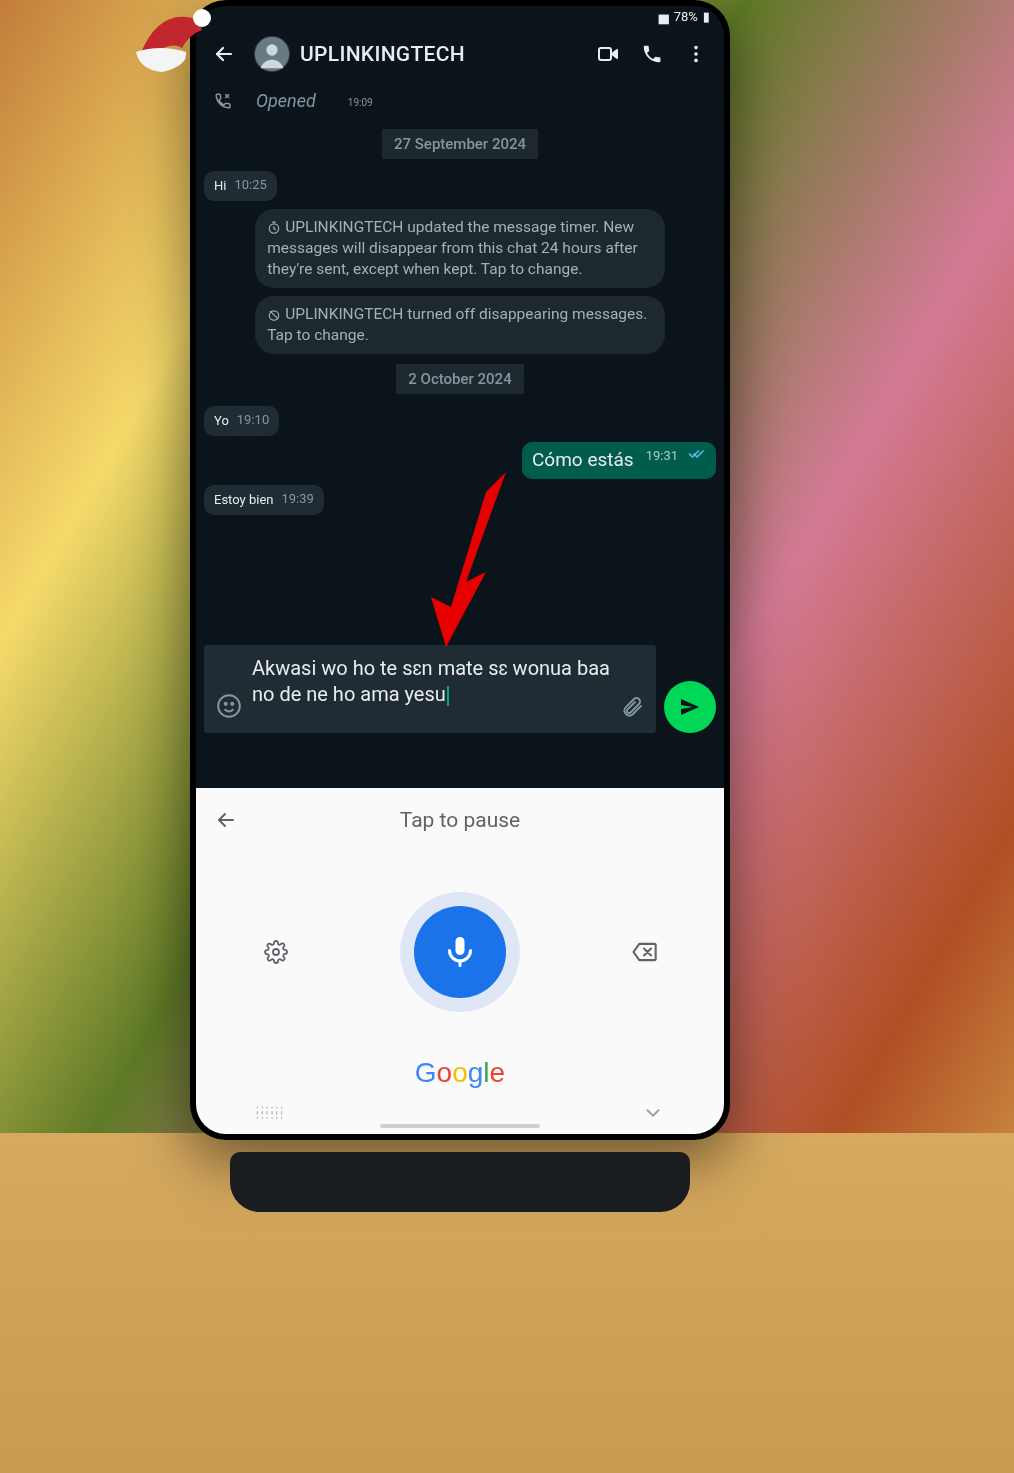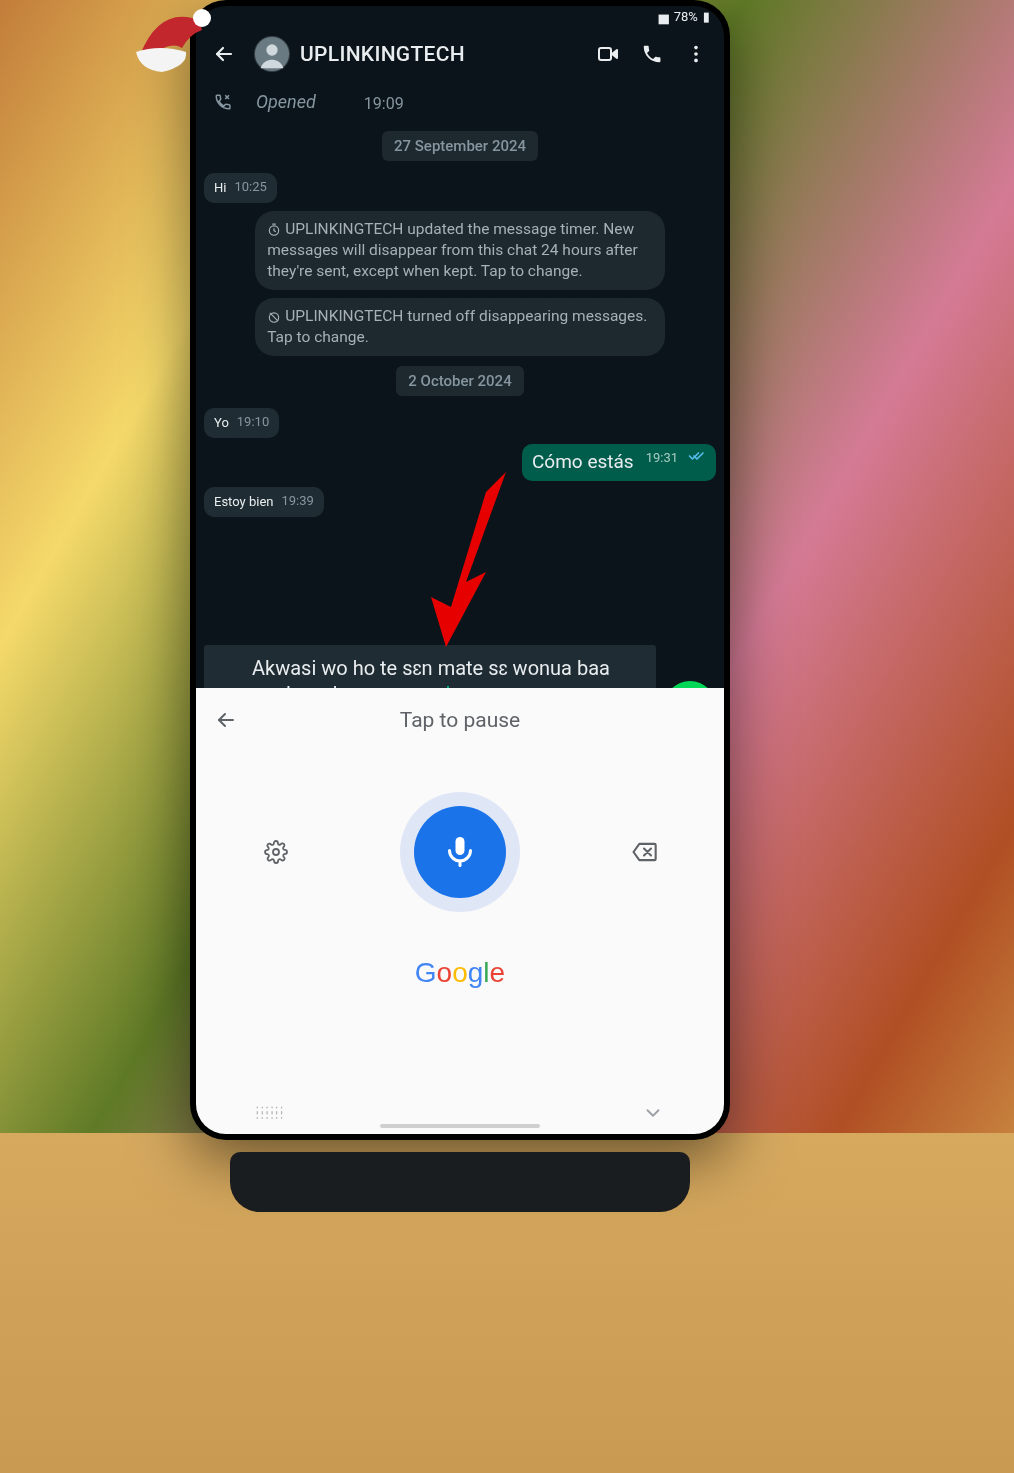--- a/index.html
+++ b/index.html
@@ -43,24 +43,24 @@
 .chat-body {
   background:#0b141a; height:620px; overflow:hidden; padding:4px 8px; position:relative;
 }
 .doodle {
   position:absolute; inset:0;
   background-image: radial-gradient(rgba(255,255,255,.025) 1px, transparent 1px);
   background-size:26px 26px; opacity:.35; pointer-events:none;
 }
 .opened-row { display:flex; align-items:center; gap:24px; color:#8696a0; padding:4px 10px 8px; }
 .opened-label { font-style:italic; font-size:18px; }
-.opened-time { font-size:16px; margin-left:24px; margin-top:4px;text-align:right; }
+.opened-time { font-size:10px; margin-left:8px; margin-top:4px;text-align:right; }
 
 .date-chip {
-  margin:10px auto 12px; width:fit-content; padding:6px 12px; border-radius:6px;
+  margin:10px auto 12px; width:fit-content; padding:6px 12px; border-radius:0;
   background:#1d282f; color:#8696a0; font-size:15px; font-weight:500;
 }
 .bubble-in {
   max-width:84%; background:#1f2c33; color:#e9edef; border-radius:10px;
   padding:6px 10px 8px; margin:4px 0; width:fit-content; display:flex; align-items:flex-end; gap:8px;
 }
 .bubble-in .msg-text { font-size:13px; }
 .bubble-in .msg-time { font-size:13px; color:#8696a0; padding-bottom:1px; }
 
 .bubble-out {
@@ -93,21 +93,21 @@
 .input-text {
   flex:1; color:#e9edef; font-size:20px; line-height:1.3; min-height:68px;
 }
 .cursor { display:inline-block; width:2px; height:20px; background:#00a884; vertical-align:text-bottom; margin-left:1px; }
 .send-btn {
   width:52px; height:52px; border-radius:50%; background:#00d757; display:flex;
   justify-content:center; align-items:center;
 }
 
 .voice-panel {
-  position:absolute; left:0; right:0; bottom:0; height:446px; background:#fafafa;
+  position:absolute; left:0; right:0; bottom:0; height:346px; background:#fafafa;
   padding-top:10px;
 }
 .voice-top {
   display:flex; align-items:center; padding:0 18px; height:44px;
 }
 .voice-top-back { width:28px; color:#5f6368; }
 .voice-top-label { flex:1; text-align:center; font-size:21px; color:#5f6368; }
 
 .voice-mid {
   display:flex; justify-content:space-between; align-items:center;

